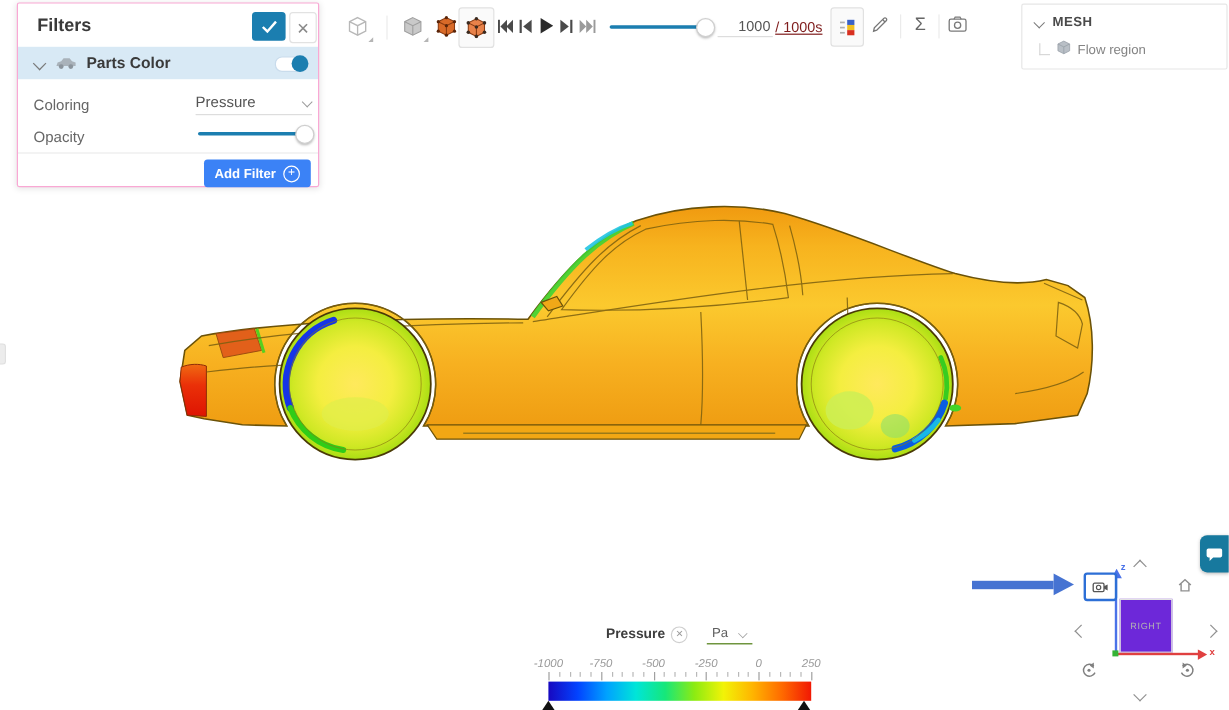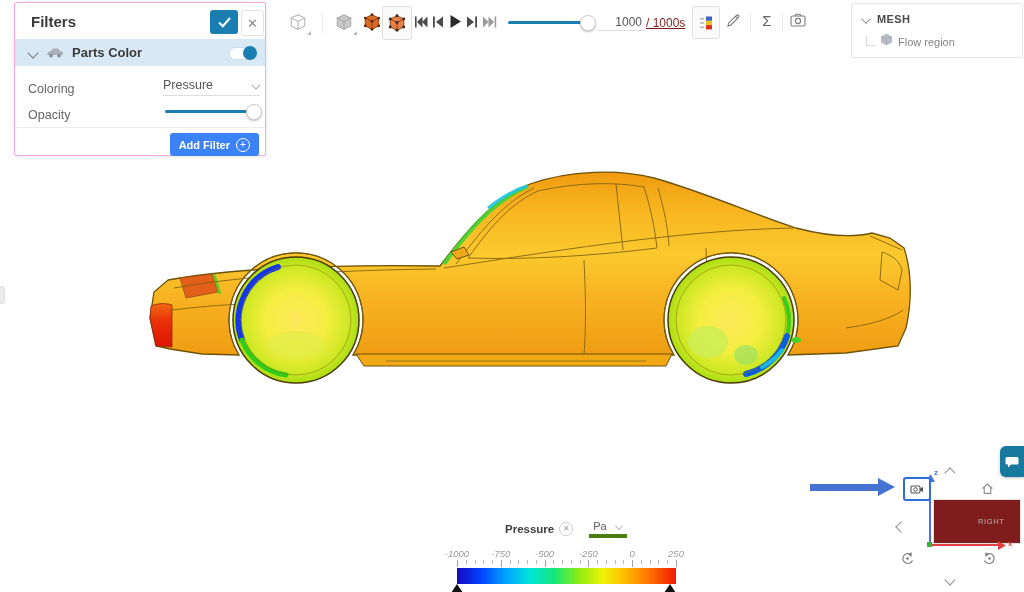--- a/index.html
+++ b/index.html
@@ -50,35 +50,35 @@
   .mesh-root{left:10px;top:9px;display:flex;align-items:center;gap:7px;cursor:pointer;}
   .mesh-root-label{font-size:11px;font-weight:700;color:#4a4a4a;letter-spacing:.4px;}
   .tree-elbow{width:8px;height:9px;border-left:1px solid #d8d8d8;border-bottom:1px solid #d8d8d8;}
   .mesh-item{left:14px;top:29px;display:flex;align-items:flex-end;gap:5px;cursor:pointer;}
   .mesh-item-label{font-size:11px;color:#848484;margin-bottom:-2px;}
   
   .legend-header{left:505px;top:520px;width:130px;height:18px;display:flex;align-items:center;}
   .legend-field{font-size:11.5px;font-weight:700;color:#3d3d3d;}
   .circle-x{width:12px;height:12px;border:1px solid #cfcfcf;border-radius:50%;color:#9a9a9a;font-size:8px;
     line-height:11px;text-align:center;margin-left:5px;cursor:pointer;}
-  .legend-unit{margin-left:16px;display:flex;align-items:center;gap:8px;border-bottom:4px solid #4d7c0f;
+  .legend-unit{margin-left:16px;display:flex;align-items:center;gap:8px;border-bottom:1px solid #4d7c0f;
     padding:0 4px 2px 4px;cursor:pointer;}
   .legend-unit .val{font-size:11px;color:#5f5f5f;}
   .tick-labels{left:457px;top:548px;width:219px;height:11px;}
   .tick-labels span{position:absolute;transform:translateX(-50%);font-size:9.5px;color:#9a9a9a;white-space:nowrap;font-style:italic;}
   .tick-marks{left:457px;top:560px;width:219px;height:8px;}
   .tick-marks .tick{position:absolute;top:0;width:1px;height:4px;background:#b8b8b8;}
   .tick-marks .tick.major{height:7px;background:#a0a0a0;}
   .colorbar{left:457px;top:568px;width:219px;height:16px;}
   .range-handle{width:0;height:0;border-left:6px solid transparent;border-right:6px solid transparent;
     border-bottom:9px solid #111;cursor:pointer;}
   
   .nav-chev{color:#909090;cursor:pointer;}
-  .face-right{left:933px;top:499px;width:42px;height:43px;background:#7f1d1d;border:1px solid #e2e2e2;
-    display:flex;align-items:center;font-size:7.5px;color:#b3b3b3;letter-spacing:.6px;cursor:pointer;padding-left:44px;}
+  .face-right{left:933px;top:499px;width:42px;height:43px;background:#6d28d9;border:1px solid #e2e2e2;
+    display:flex;align-items:center;justify-content:center;font-size:7.5px;color:#b3b3b3;letter-spacing:.6px;cursor:pointer;}
   .axis-z{left:929px;top:480px;width:2px;height:65px;background:#4a72e8;}
   .axis-x{left:930px;top:544px;width:70px;height:2px;background:#e04040;}
   .axis-label{font-size:8px;font-weight:700;}
   .origin-dot{left:927px;top:542px;width:5px;height:5px;background:#35b335;}
   
   .arrow-shaft{left:810px;top:484px;width:68px;height:7px;background:#4673d2;}
   .arrow-head{left:878px;top:478px;width:0;height:0;border-top:9px solid transparent;
     border-bottom:9px solid transparent;border-left:17px solid #4673d2;}
   .cam-view-btn{left:903px;top:477px;width:24px;height:20px;border:2px solid #2d6fd6;border-radius:3px;
     background:#fff;display:flex;align-items:center;justify-content:center;cursor:pointer;}

